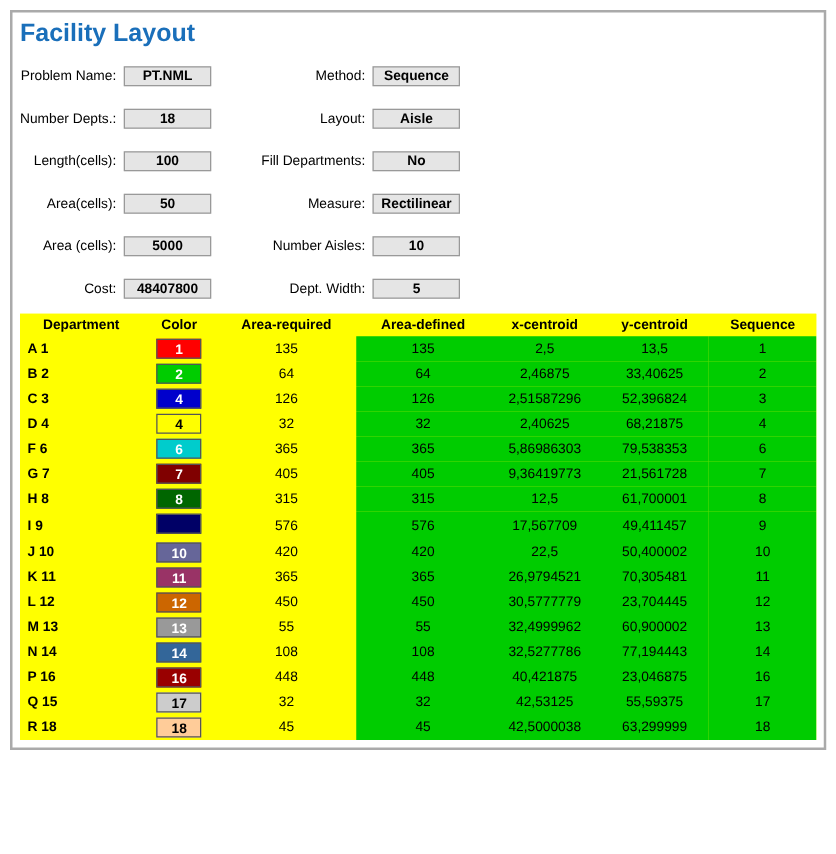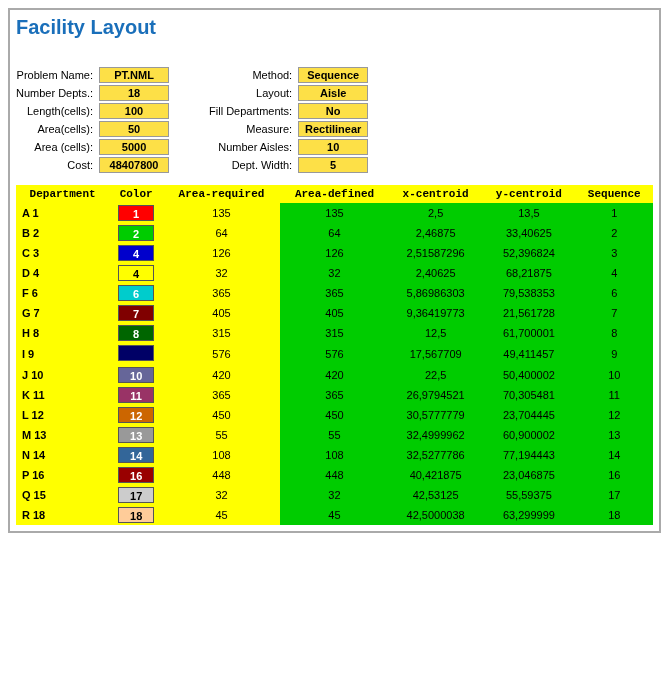--- a/index.html
+++ b/index.html
@@ -7,62 +7,61 @@
       font-family: Arial, sans-serif;
       font-size: 11px;
       background: #fff;
       padding: 8px;
       width: 669px;
     }
     h1 {
       color: #1a6fba;
       font-size: 20px;
       font-weight: bold;
-      margin-bottom: 28px;
+      margin-bottom: 14px;
     }
     .config-section {
       display: flex;
       gap: 40px;
       margin-bottom: 12px;
     }
     .config-left, .config-right {
       display: grid;
       grid-template-columns: auto auto;
-      gap: 2px 6px;
+      gap: 18px 6px;
       align-items: center;
     }
     .config-label {
       text-align: right;
       font-weight: normal;
       color: #000;
       white-space: nowrap;
     }
     .config-value {
-      background: #fde047;
+      background: #e5e5e5;
       border: 1px solid #999;
       padding: 1px 4px;
       min-width: 70px;
       text-align: center;
       font-weight: bold;
       color: #000;
     }
     table.main-table {
       border-collapse: collapse;
       width: 100%;
       background: #ffff00;
     }
     table.main-table th {
       background: #ffff00;
       color: #000;
       font-weight: bold;
       text-align: center;
       padding: 3px 6px;
       border: none;
       font-size: 11px;
-      font-family: Liberation Mono, monospace;
     }
     table.main-table td {
       background: #ffff00;
       color: #000;
       text-align: center;
       padding: 2px 4px;
       border: none;
       font-size: 11px;
     }
     table.main-table td.green-cell {

